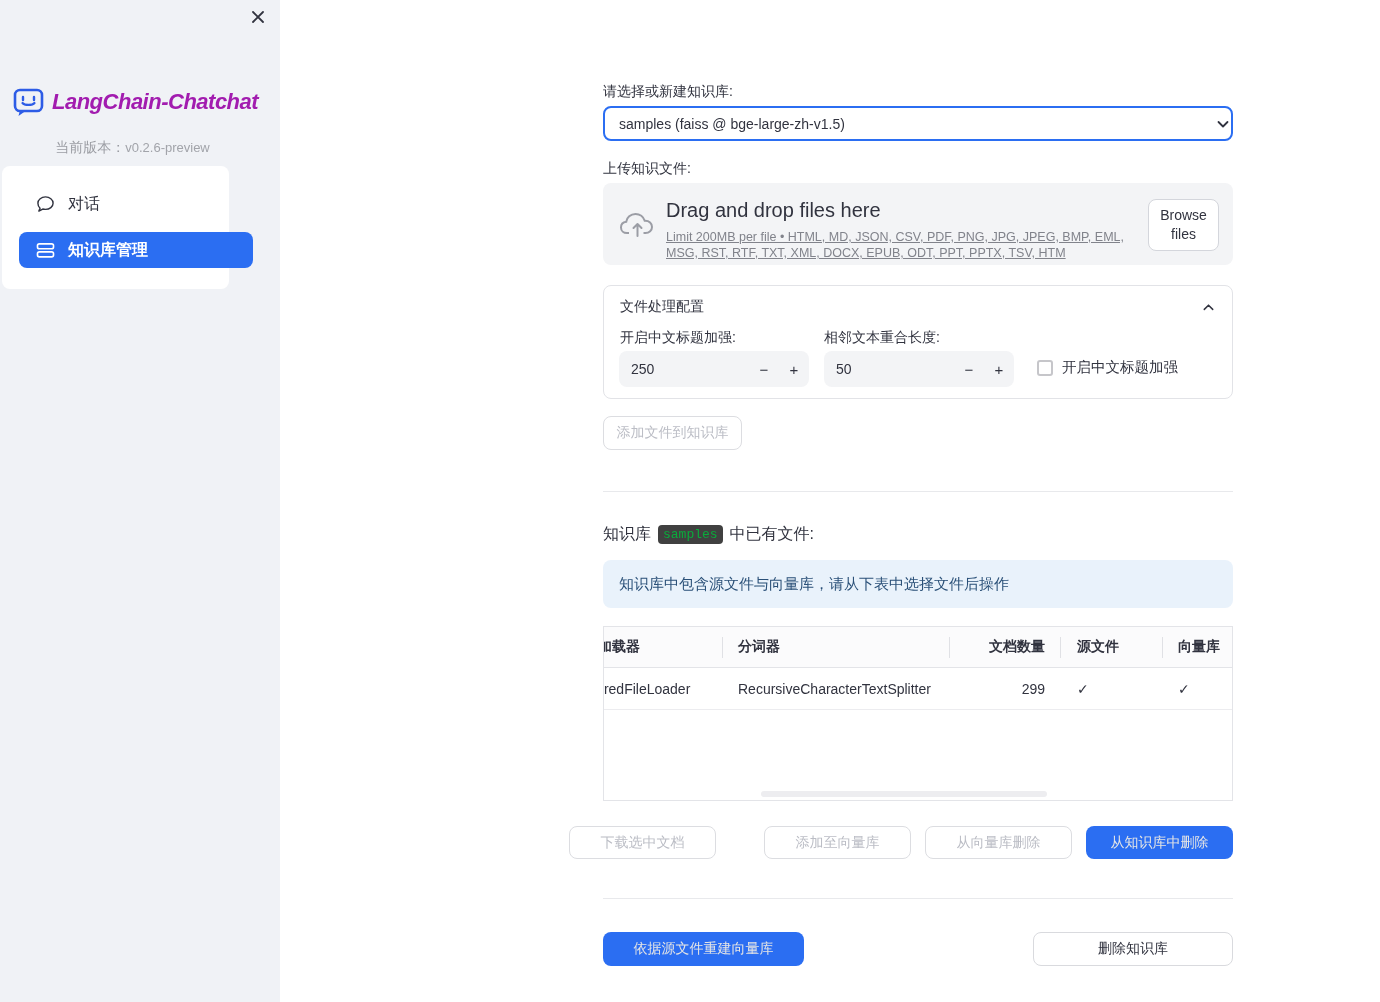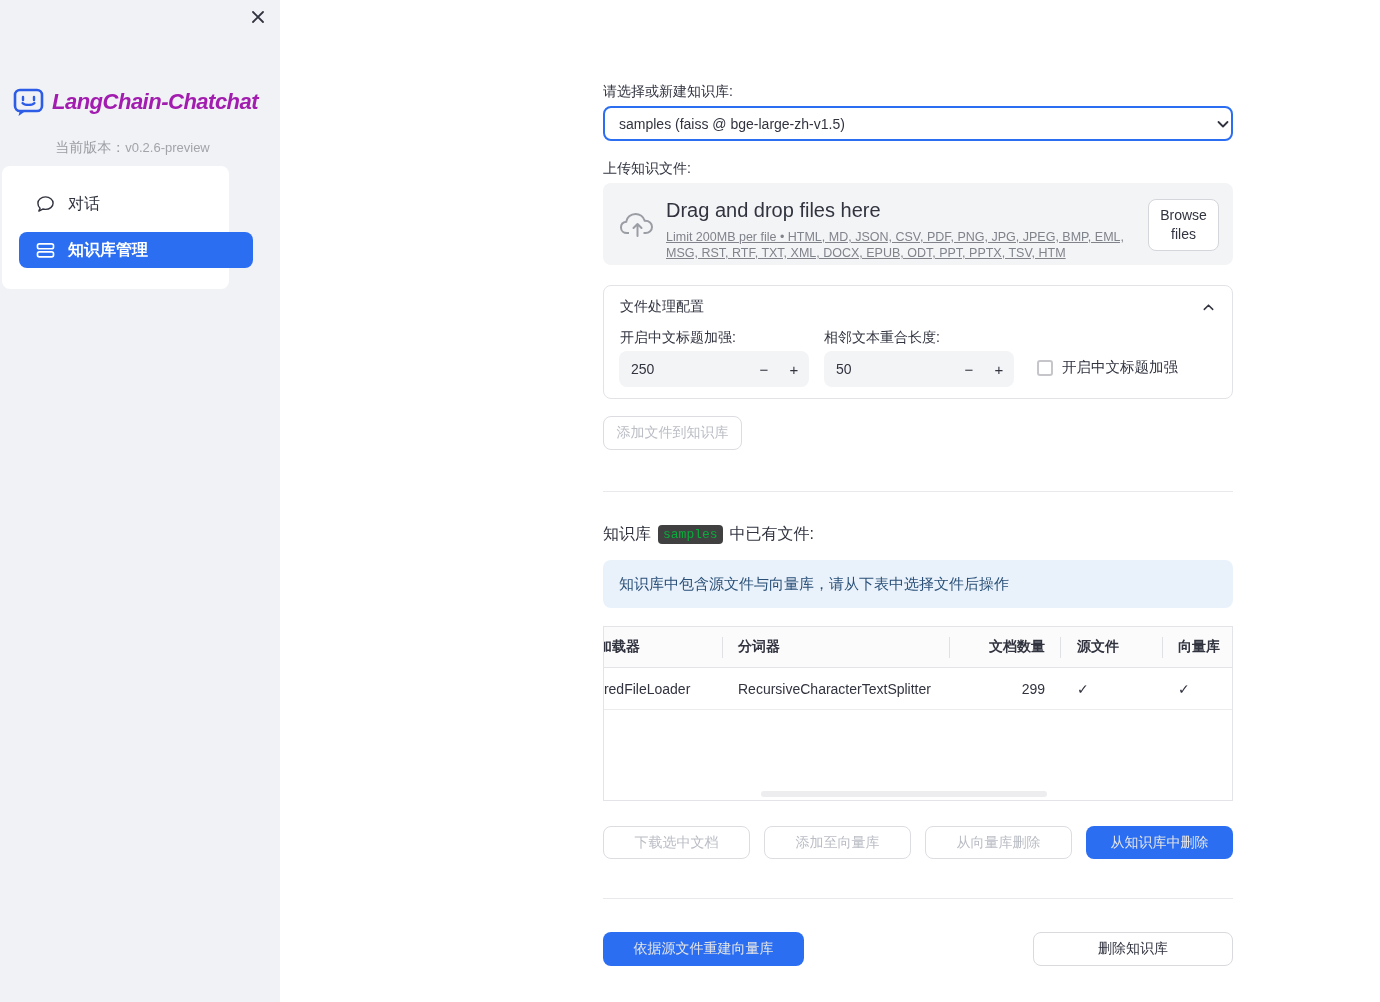--- a/index.html
+++ b/index.html
@@ -222,21 +222,21 @@
           <span class="clip2">UnstructuredFileLoader</span>
         </div>
       <div class="dt-cell c2">RecursiveCharacterTextSplitter</div>
       <div class="dt-cell c3">299</div>
       <div class="dt-cell c4">✓</div>
       <div class="dt-cell c5">✓</div>
     </div>
     <div class="hscroll-thumb"></div>
   </div>
 
-  <div class="btn disabled action-btn" style="left:603px;">下载选中文档</div>
+  <div class="btn disabled action-btn" style="left:569px;">下载选中文档</div>
   <div class="btn disabled action-btn" style="left:764px;">添加至向量库</div>
   <div class="btn disabled action-btn" style="left:925px;">从向量库删除</div>
   <div class="btn primary action-btn" style="left:1086px;">从知识库中删除</div>
 
   <div class="hr" style="top:898px;"></div>
 
   <div class="btn primary rebuild-btn">依据源文件重建向量库</div>
   <div class="btn delete-btn">删除知识库</div>
 
 </div>

